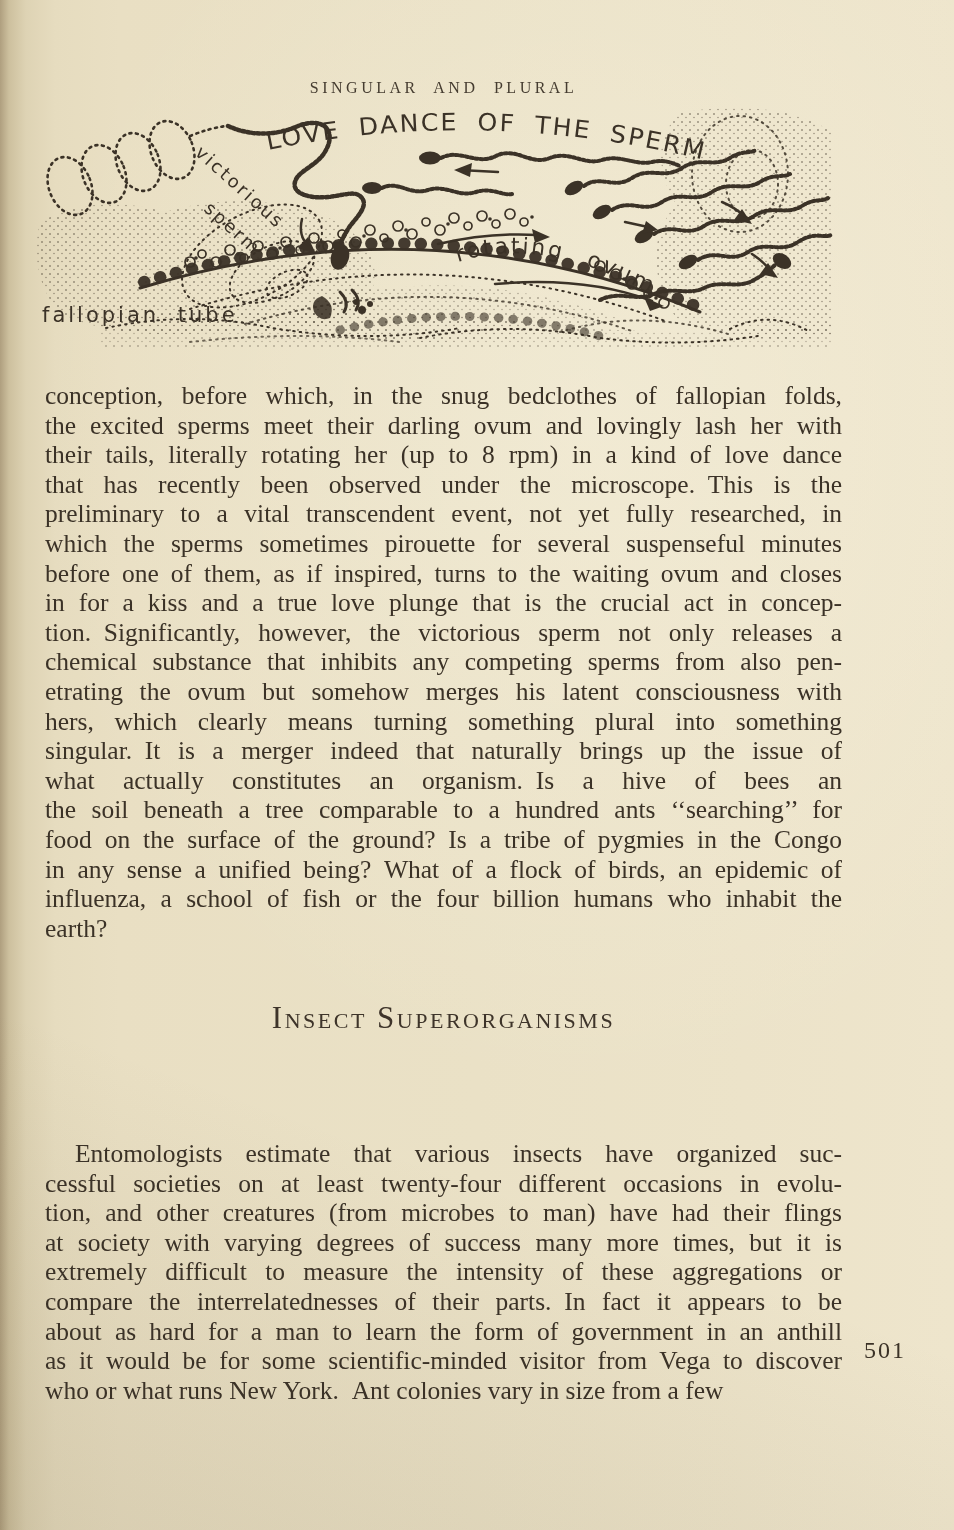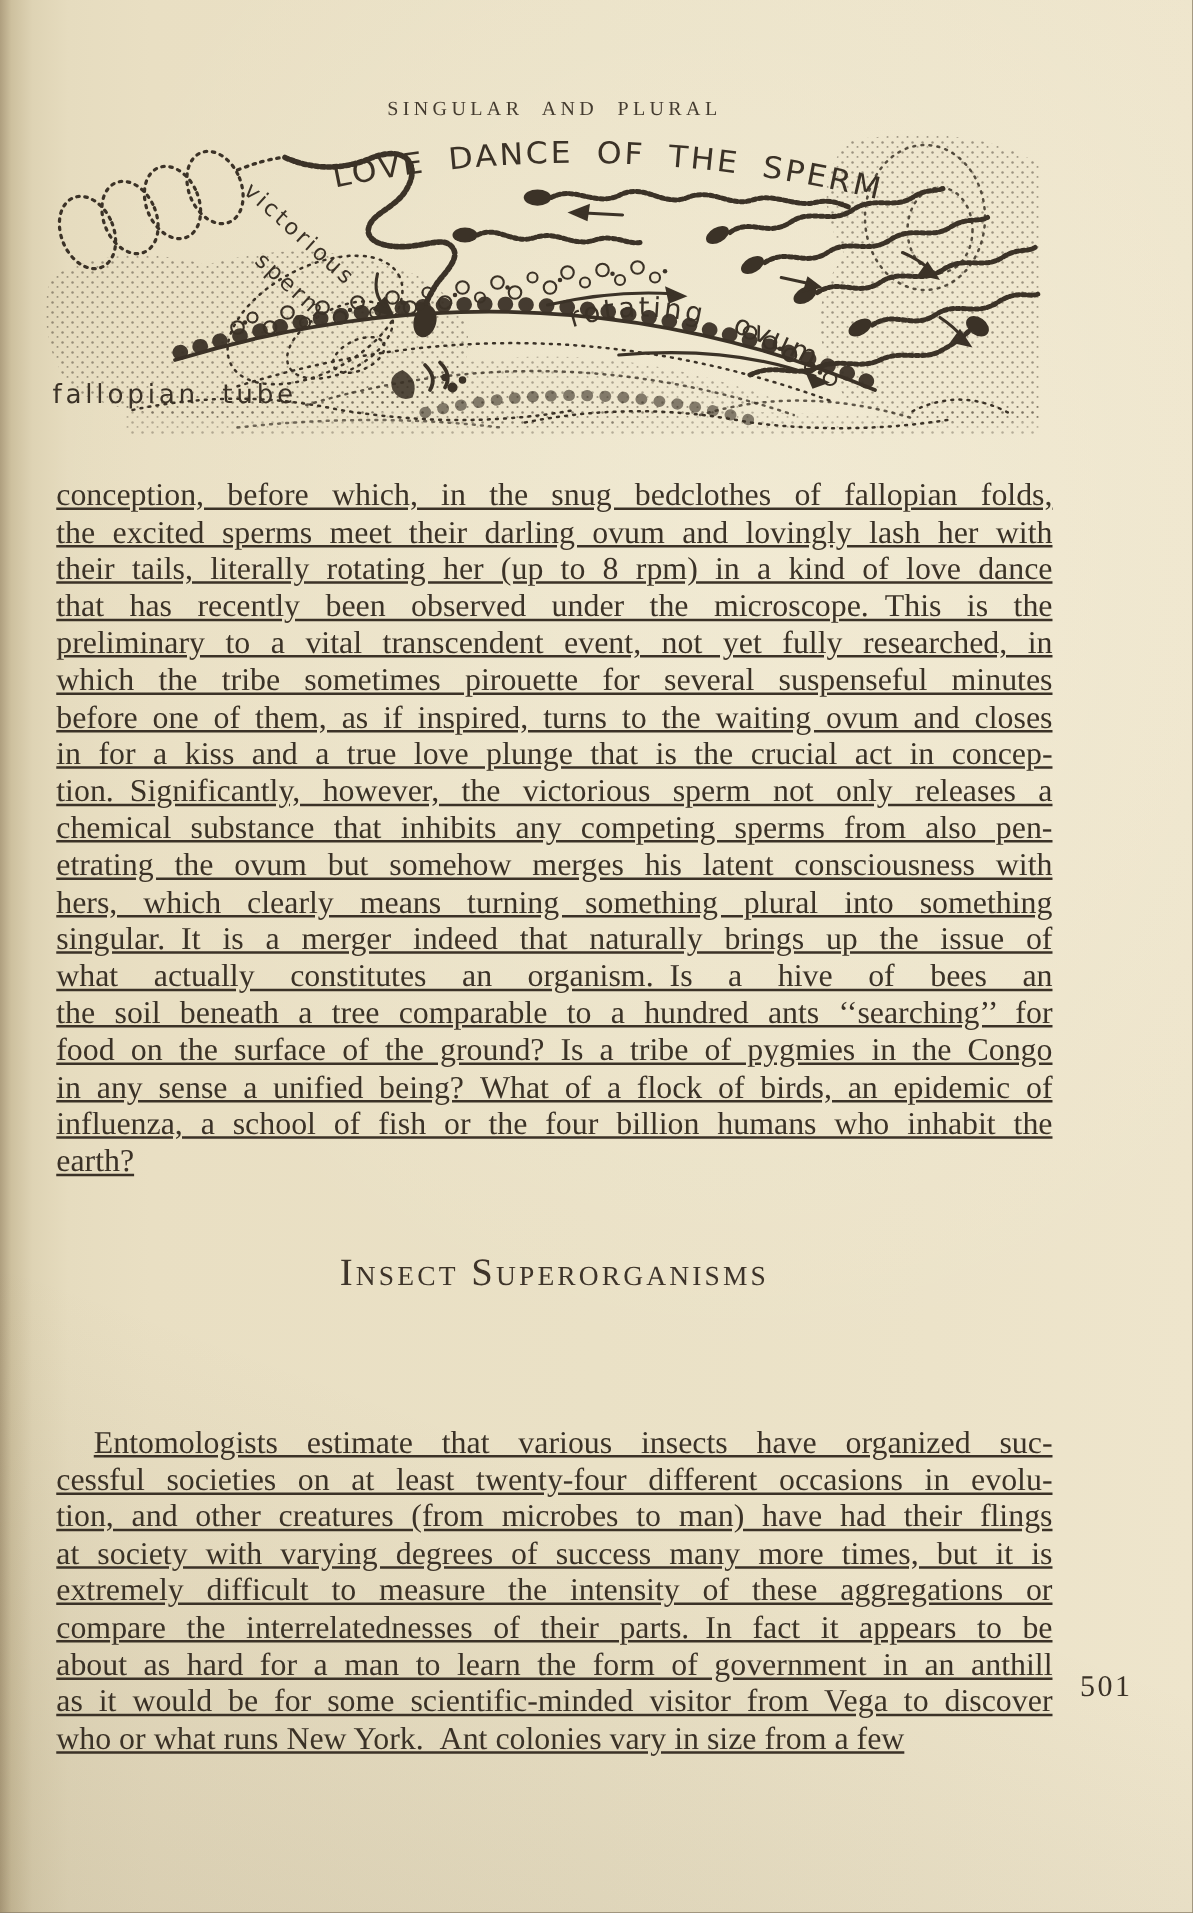--- a/index.html
+++ b/index.html
@@ -15,21 +15,21 @@
   .running-header {
     position:absolute; top:59px; left:45px; width:797px;
     text-align:center; font-size:16px; letter-spacing:3.5px; word-spacing:8px;
     color:#453c30;
     margin-top:20px;
   }
   .figure { position:absolute; top:104px; left:40px; width:795px; height:245px; overflow:visible; }
   .para { position:absolute; left:45px; width:797px; font-size:25.5px; line-height:29.6px; }
   .p1 { top:381px; }
   .p2 { top:1139px; }
-  .line { text-align:justify; text-align-last:justify; text-justify:inter-word; white-space:normal;text-decoration:underline; }
+  .line { text-align:justify; text-align-last:justify; text-justify:inter-word; white-space:normal; }
   .line.last { text-align-last:left; }
   .line.indent { text-indent:30px; }
   .section-heading {
     position:absolute; top:1000px; left:45px; width:797px; text-align:center;
     font-variant:small-caps; font-size:31px; letter-spacing:2.5px; color:#3e342a;
   }
   .page-number { position:absolute; left:864px; top:1337px; font-size:24px; letter-spacing:2px; }
 </style>
 </head>
 <body>
@@ -185,21 +185,21 @@
       <text x="2" y="218" font-size="21" letter-spacing="3" word-spacing="9">fallopian tube</text>
     </g>
   </svg>
 
   <div class="para p1">
     <div class="line">conception, before which, in the snug bedclothes of fallopian folds,</div>
     <div class="line">the excited sperms meet their darling ovum and lovingly lash her with</div>
     <div class="line">their tails, literally rotating her (up to 8 rpm) in a kind of love dance</div>
     <div class="line">that has recently been observed under the microscope. This is the</div>
     <div class="line">preliminary to a vital transcendent event, not yet fully researched, in</div>
-    <div class="line">which the tribe sometimes pirouette for several suspenseful minutes</div>
+    <div class="line">which the sperms sometimes pirouette for several suspenseful minutes</div>
     <div class="line">before one of them, as if inspired, turns to the waiting ovum and closes</div>
     <div class="line">in for a kiss and a true love plunge that is the crucial act in concep-</div>
     <div class="line">tion. Significantly, however, the victorious sperm not only releases a</div>
     <div class="line">chemical substance that inhibits any competing sperms from also pen-</div>
     <div class="line">etrating the ovum but somehow merges his latent consciousness with</div>
     <div class="line">hers, which clearly means turning something plural into something</div>
     <div class="line">singular. It is a merger indeed that naturally brings up the issue of</div>
     <div class="line">what actually constitutes an organism. Is a hive of bees an</div>
     <div class="line">the soil beneath a tree comparable to a hundred ants ‘‘searching’’ for</div>
     <div class="line">food on the surface of the ground? Is a tribe of pygmies in the Congo</div>

